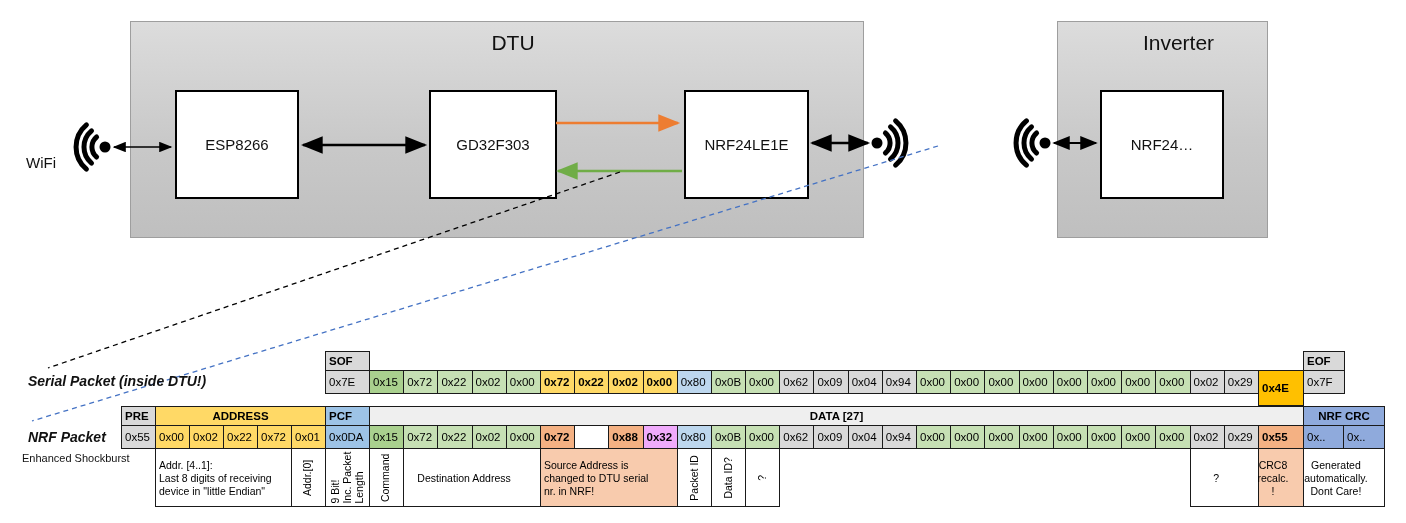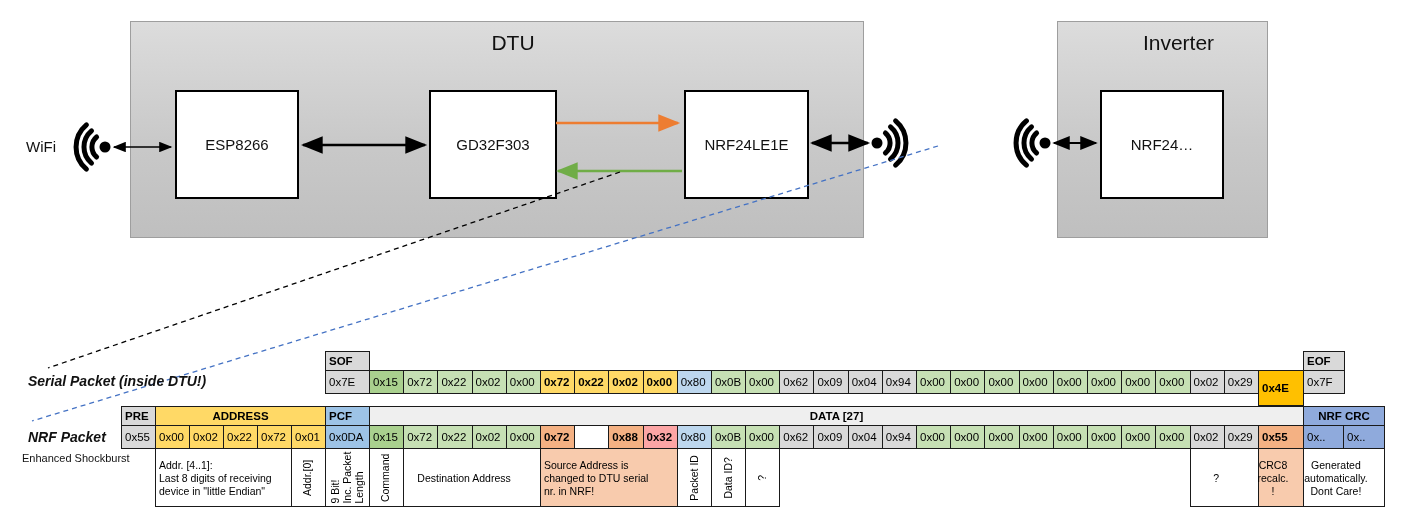--- a/index.html
+++ b/index.html
@@ -5,21 +5,21 @@
   html,body{margin:0;padding:0;background:#fff;}
   body{width:1406px;height:523px;position:relative;overflow:hidden;
        font-family:"Liberation Sans",sans-serif;color:#000;}
   .abs{position:absolute;}
   
   .sysbox{position:absolute;background:linear-gradient(180deg,#dcdcdc 0%,#c9c9c9 55%,#bfbfbf 100%);
           border:1px solid #9e9e9e;box-sizing:border-box;}
   .sysbox .systitle{margin-top:9px;text-align:center;font-size:21px;color:#111;padding-left:32px;}
   .chip{position:absolute;background:#fff;border:2px solid #000;box-sizing:border-box;
         display:flex;align-items:center;justify-content:center;font-size:15px;color:#111;}
-  .wifi-label{position:absolute;font-size:15px;color:#111;}
+  .wifi-label{position:absolute;font-size:15px;color:#111;margin-top:16px;}
   .overlay{position:absolute;left:0;top:0;pointer-events:none;}
   
   .cell{position:absolute;box-sizing:border-box;border:1px solid #1a1a1a;background:#fff;
         display:flex;align-items:center;font-size:11.5px;line-height:1.05;
         padding-left:3px;color:#000;}
   .head{font-weight:700;}
   .center{justify-content:center;padding-left:0;text-align:center;}
   .ann{font-size:10.5px;line-height:1.22;white-space:pre-line;padding-top:2px;padding-right:16px;}
   .vcell{justify-content:center;padding:0;}
   .vtext{transform:rotate(-90deg);white-space:pre;font-size:10.5px;line-height:1.12;text-align:left;}
@@ -139,21 +139,21 @@
     <div class="cell " style="left: 257px; top: 425px; width: 35px; height: 24px; background: rgb(255, 217, 102); white-space: pre-line;">0x72</div>
     <div class="cell " style="left: 291px; top: 425px; width: 35px; height: 24px; background: rgb(255, 217, 102); white-space: pre-line;">0x01</div>
     <div class="cell " style="left: 369px; top: 425px; width: 35.19px; height: 24px; background: rgb(169, 208, 142); white-space: pre-line;">0x15</div>
     <div class="cell " style="left: 403.19px; top: 425px; width: 35.19px; height: 24px; background: rgb(198, 224, 180); white-space: pre-line;">0x72</div>
     <div class="cell " style="left: 437.38px; top: 425px; width: 35.19px; height: 24px; background: rgb(198, 224, 180); white-space: pre-line;">0x22</div>
     <div class="cell " style="left: 471.57px; top: 425px; width: 35.19px; height: 24px; background: rgb(198, 224, 180); white-space: pre-line;">0x02</div>
     <div class="cell " style="left: 505.76px; top: 425px; width: 35.19px; height: 24px; background: rgb(198, 224, 180); white-space: pre-line;">0x00</div>
     <div class="cell " style="left: 539.95px; top: 425px; width: 35.19px; height: 24px; background: rgb(244, 177, 131); font-weight: 700; white-space: pre-line;">0x72</div>
     <div class="cell " style="left: 574.14px; top: 425px; width: 35.19px; height: 24px; background: rgb(244, 177, 131); font-weight: 700; white-space: pre-line; margin-left: 48px;">0x81</div>
     <div class="cell " style="left: 608.33px; top: 425px; width: 35.19px; height: 24px; background: rgb(244, 177, 131); font-weight: 700; white-space: pre-line;">0x88</div>
-    <div class="cell " style="left: 642.52px; top: 425px; width: 35.19px; height: 24px; background: #fca5a5; font-weight: 700; white-space: pre-line;">0x32</div>
+    <div class="cell " style="left: 642.52px; top: 425px; width: 35.19px; height: 24px; background: #f0abfc; font-weight: 700; white-space: pre-line;">0x32</div>
     <div class="cell " style="left: 676.71px; top: 425px; width: 35.19px; height: 24px; background: rgb(189, 215, 238); white-space: pre-line;">0x80</div>
     <div class="cell " style="left: 710.9px; top: 425px; width: 35.19px; height: 24px; background: rgb(198, 224, 180); white-space: pre-line;">0x0B</div>
     <div class="cell " style="left: 745.09px; top: 425px; width: 35.19px; height: 24px; background: rgb(198, 224, 180); white-space: pre-line;">0x00</div>
     <div class="cell " style="left: 779.28px; top: 425px; width: 35.19px; height: 24px; background: rgb(217, 217, 217); white-space: pre-line;">0x62</div>
     <div class="cell " style="left: 813.47px; top: 425px; width: 35.19px; height: 24px; background: rgb(217, 217, 217); white-space: pre-line;">0x09</div>
     <div class="cell " style="left: 847.66px; top: 425px; width: 35.19px; height: 24px; background: rgb(217, 217, 217); white-space: pre-line;">0x04</div>
     <div class="cell " style="left: 881.85px; top: 425px; width: 35.19px; height: 24px; background: rgb(217, 217, 217); white-space: pre-line;">0x94</div>
     <div class="cell " style="left: 916.04px; top: 425px; width: 35.19px; height: 24px; background: rgb(198, 224, 180); white-space: pre-line;">0x00</div>
     <div class="cell " style="left: 950.23px; top: 425px; width: 35.19px; height: 24px; background: rgb(198, 224, 180); white-space: pre-line;">0x00</div>
     <div class="cell " style="left: 984.42px; top: 425px; width: 35.19px; height: 24px; background: rgb(198, 224, 180); white-space: pre-line;">0x00</div>

